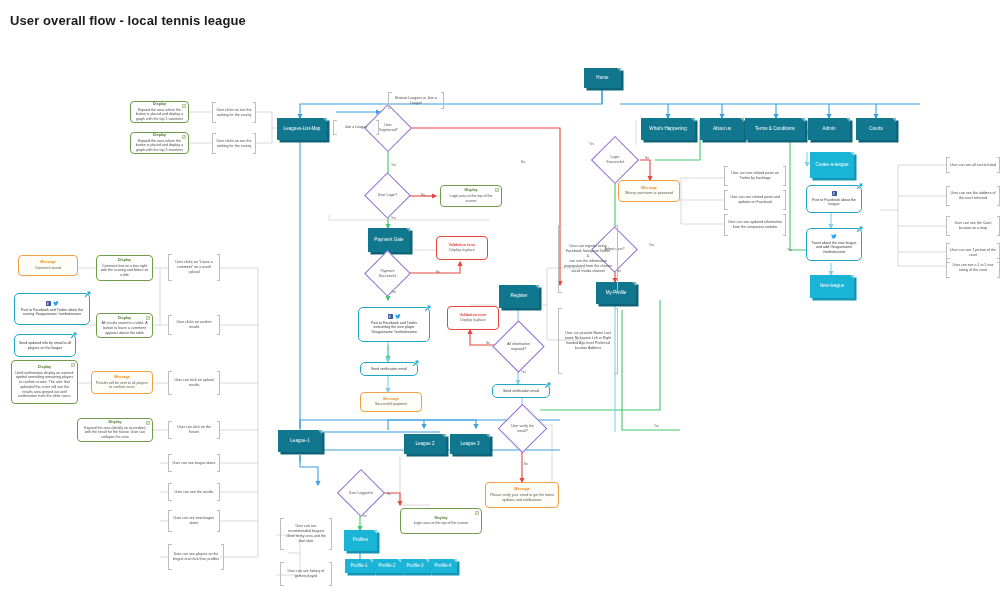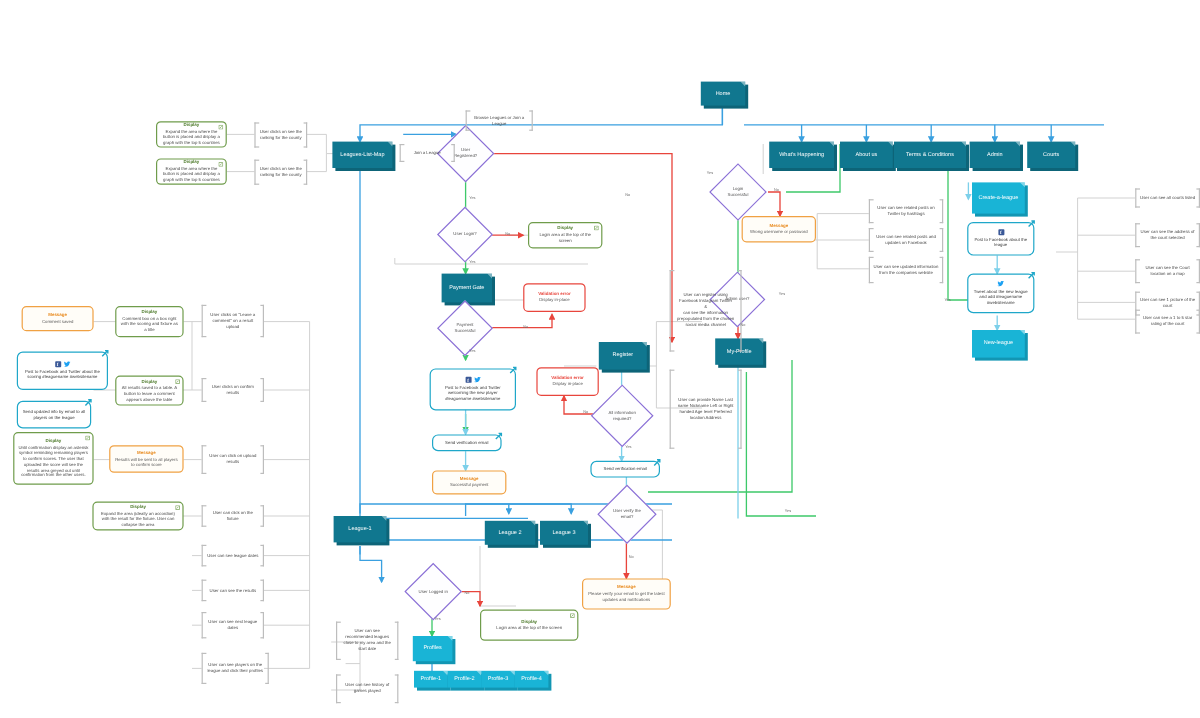--- a/index.html
+++ b/index.html
@@ -78,20 +78,21 @@
   .sico { display:flex; gap:2px; justify-content:center; margin-bottom:1.5px; }
   .fb { width:5px; height:5px; background:#3b5998; color:#fff; font-size:4px; font-weight:bold;
         line-height:5px; text-align:center; border-radius:.7px; font-family:"Liberation Serif",serif; }
   .tw { width:6px; height:5px; }
 </style>
 </head>
 <body>
 
 <div id="canvas">
 
+  <div class="ttl">User overall flow - local tennis league</div>
 
   <svg id="wires" viewBox="0 0 1000 598">
     <defs>
       <marker id="ab" markerWidth="5" markerHeight="5" refX="4" refY="2.5" orient="auto">
         <path d="M0,0 L5,2.5 L0,5 z" fill="#3aa0e0"></path>
         </marker>
       <marker id="ag" markerWidth="5" markerHeight="5" refX="4" refY="2.5" orient="auto">
         <path d="M0,0 L5,2.5 L0,5 z" fill="#3ec96a"></path>
         </marker>
       <marker id="ar" markerWidth="5" markerHeight="5" refX="4" refY="2.5" orient="auto">

